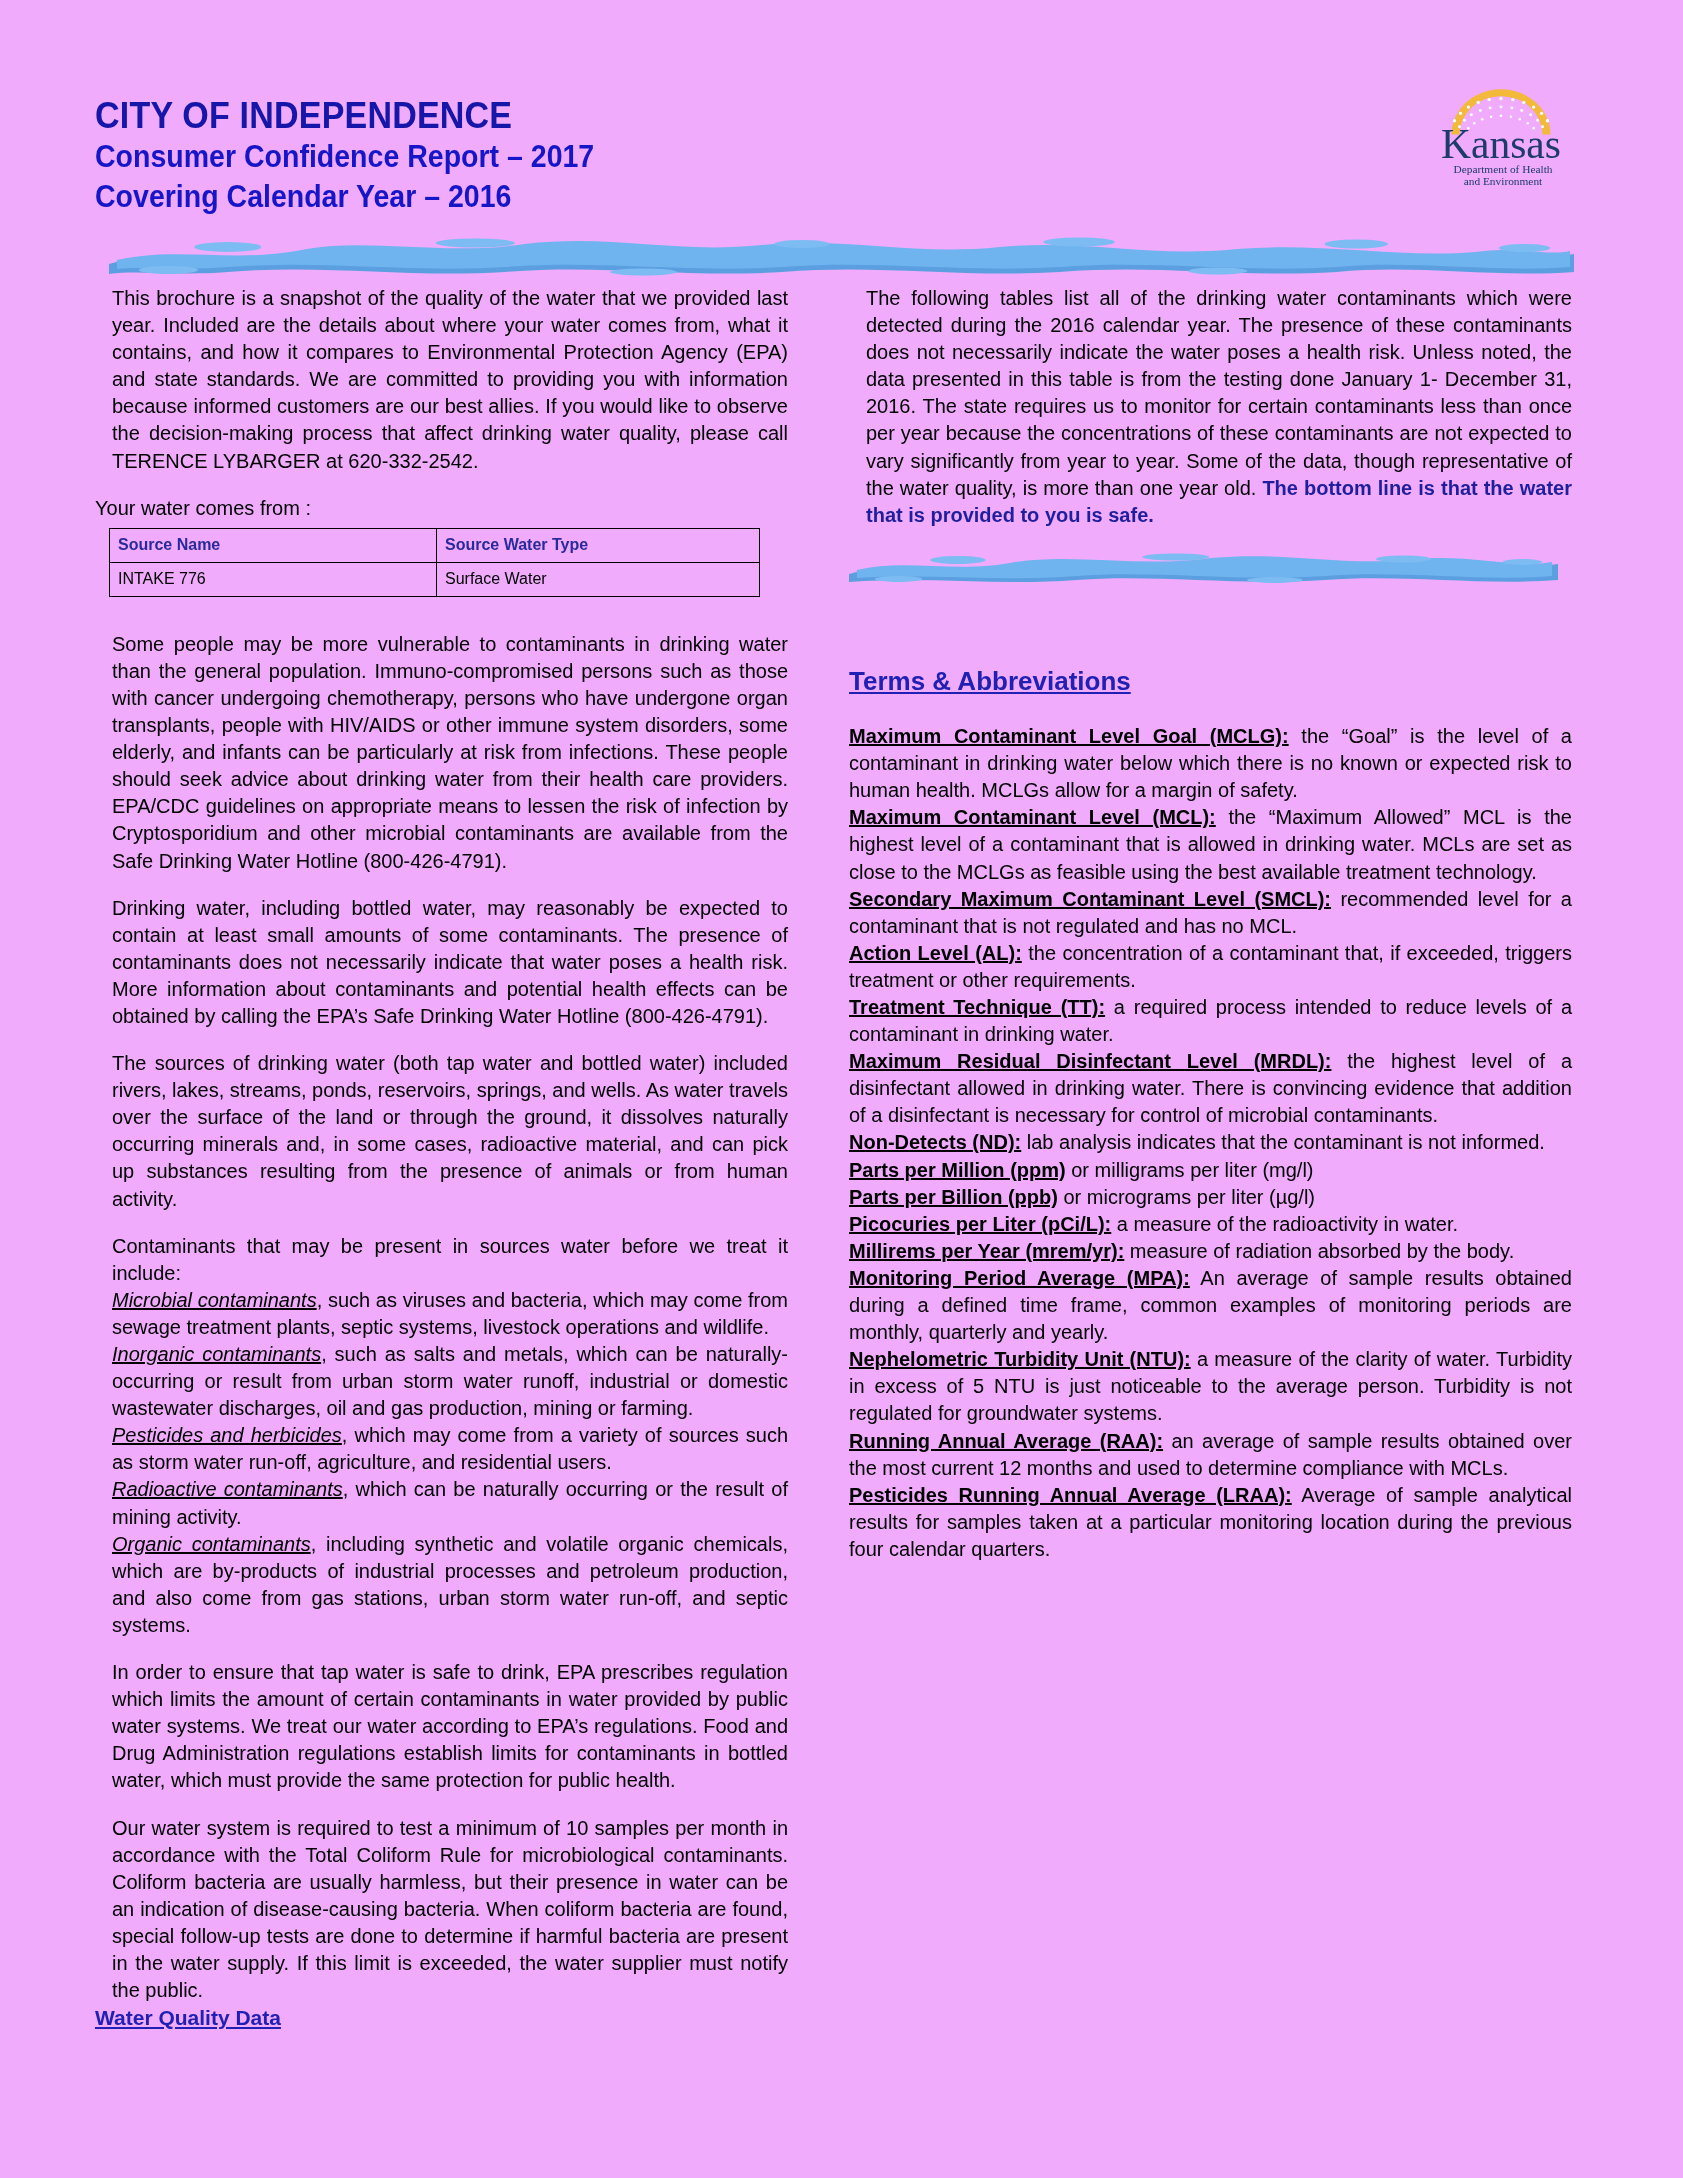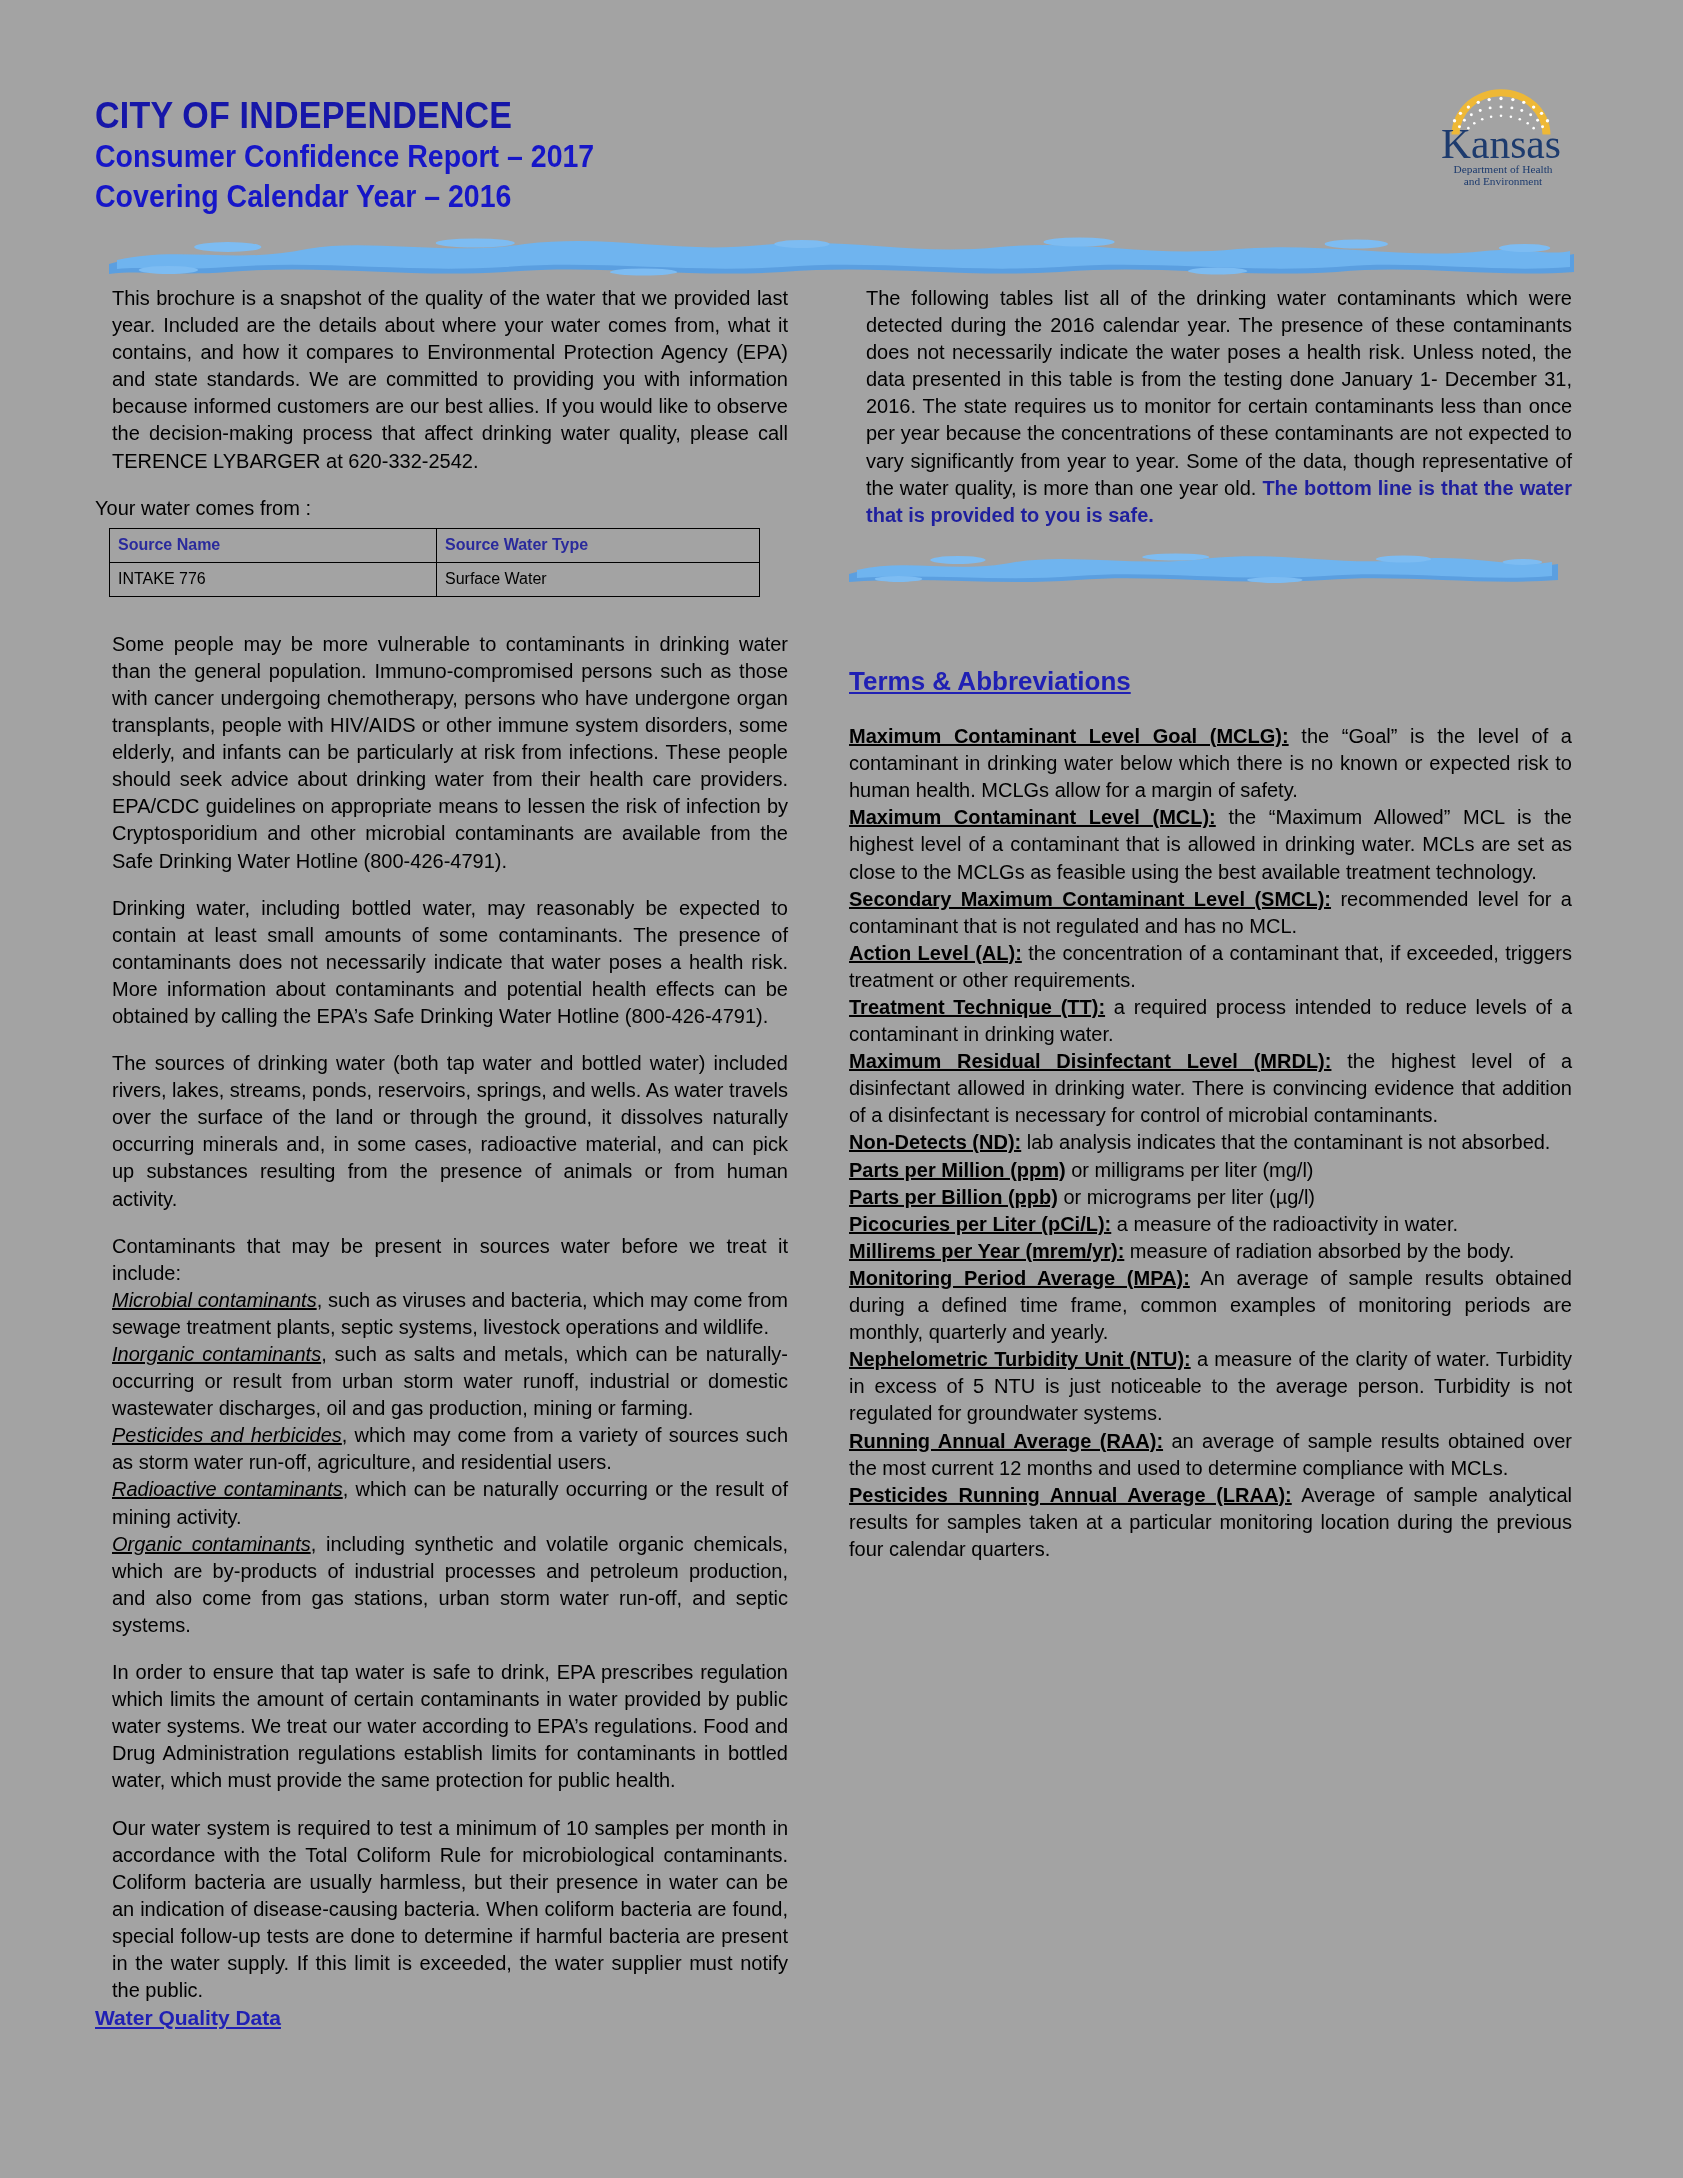--- a/index.html
+++ b/index.html
@@ -7,21 +7,21 @@
     padding: 0;
     background: #ffffff;
   }
   body {
     font-family: "Liberation Sans", sans-serif;
   }
   #page {
     position: relative;
     width: 1683px;
     height: 2178px;
-    background: #a3a3a3;
+    background: #f0abfc;
     box-sizing: border-box;
     padding: 0;
     overflow: hidden;
   }
 
   
   .header {
     position: absolute;
     left: 95px;
     top: 95px;
@@ -326,21 +326,21 @@
     <div style="height:115px"></div>
 
     <div class="terms-head">Terms &amp; Abbreviations</div>
 
     <p class="term"><span class="b-u">Maximum Contaminant Level Goal (MCLG):</span><span> the “Goal” is the level of a contaminant in drinking water below which there is no known or expected risk to human health.  MCLGs allow for a margin of safety.</span></p>
     <p class="term"><span class="b-u">Maximum Contaminant Level (MCL):</span><span> the “Maximum Allowed” MCL is the highest level of a contaminant that is allowed in drinking water.  MCLs are set as close to the MCLGs as feasible using the best available treatment technology.</span></p>
     <p class="term"><span class="b-u">Secondary Maximum Contaminant Level (SMCL):</span><span>  recommended level for a contaminant that is not regulated and has no MCL.</span></p>
     <p class="term"><span class="b-u">Action Level (AL):</span><span> the concentration of a contaminant that, if exceeded, triggers treatment or other requirements.</span></p>
     <p class="term"><span class="b-u">Treatment Technique (TT):</span><span> a required process intended to reduce levels of a contaminant in drinking water.</span></p>
     <p class="term"><span class="b-u">Maximum Residual Disinfectant Level (MRDL):</span><span> the highest level of a disinfectant allowed in drinking water. There is convincing evidence that addition of a disinfectant is necessary for control of microbial contaminants.</span></p>
-    <p class="term"><span class="b-u">Non-Detects (ND):</span><span> lab analysis indicates that the contaminant is not absorbed.</span></p>
+    <p class="term"><span class="b-u">Non-Detects (ND):</span><span> lab analysis indicates that the contaminant is not informed.</span></p>
     <p class="term"><span class="b-u">Parts per Million (ppm)</span><span> or milligrams per liter (mg/l)</span></p>
     <p class="term"><span class="b-u">Parts per Billion (ppb)</span><span> or micrograms per liter (µg/l)</span></p>
     <p class="term"><span class="b-u">Picocuries per Liter (pCi/L):</span><span> a measure of the radioactivity in water.</span></p>
     <p class="term"><span class="b-u">Millirems per Year (mrem/yr):</span><span> measure of radiation absorbed by the body.</span></p>
     <p class="term"><span class="b-u">Monitoring Period Average (MPA):</span><span> An average of sample results obtained during a defined time frame, common examples of monitoring periods are monthly, quarterly and yearly.</span></p>
     <p class="term"><span class="b-u">Nephelometric Turbidity Unit (NTU):</span><span> a measure of the clarity of water.  Turbidity in excess of 5 NTU is just noticeable to the average person.  Turbidity is not regulated for groundwater systems.</span></p>
     <p class="term"><span class="b-u">Running Annual Average (RAA):</span><span>  an average of sample results obtained over the most current 12 months and used to determine compliance with MCLs.</span></p>
     <p class="term term-last"><span class="b-u">Pesticides Running Annual Average (LRAA):</span><span>  Average of sample analytical results for samples taken at a particular monitoring location during the previous four calendar quarters.</span></p>
   </div>
 

